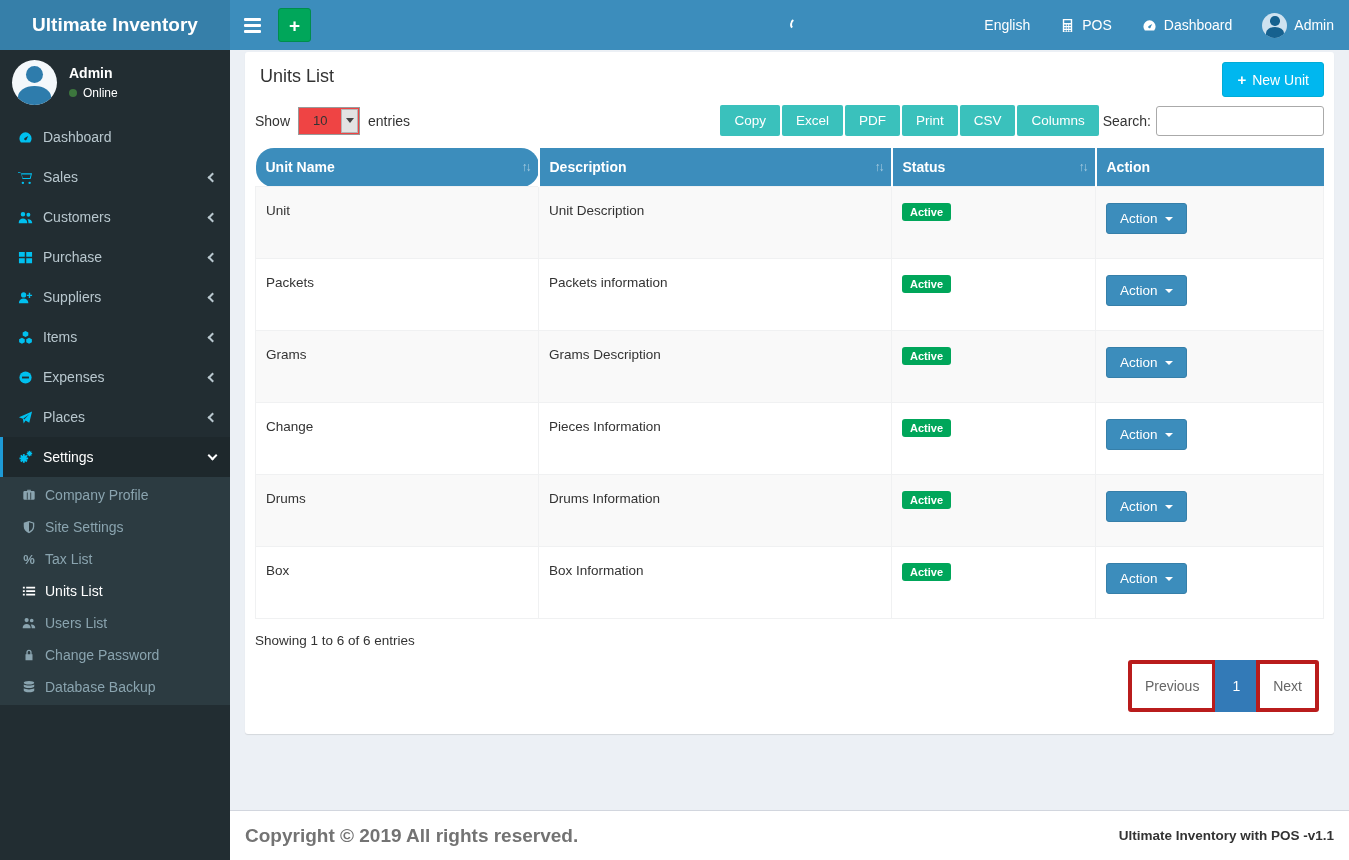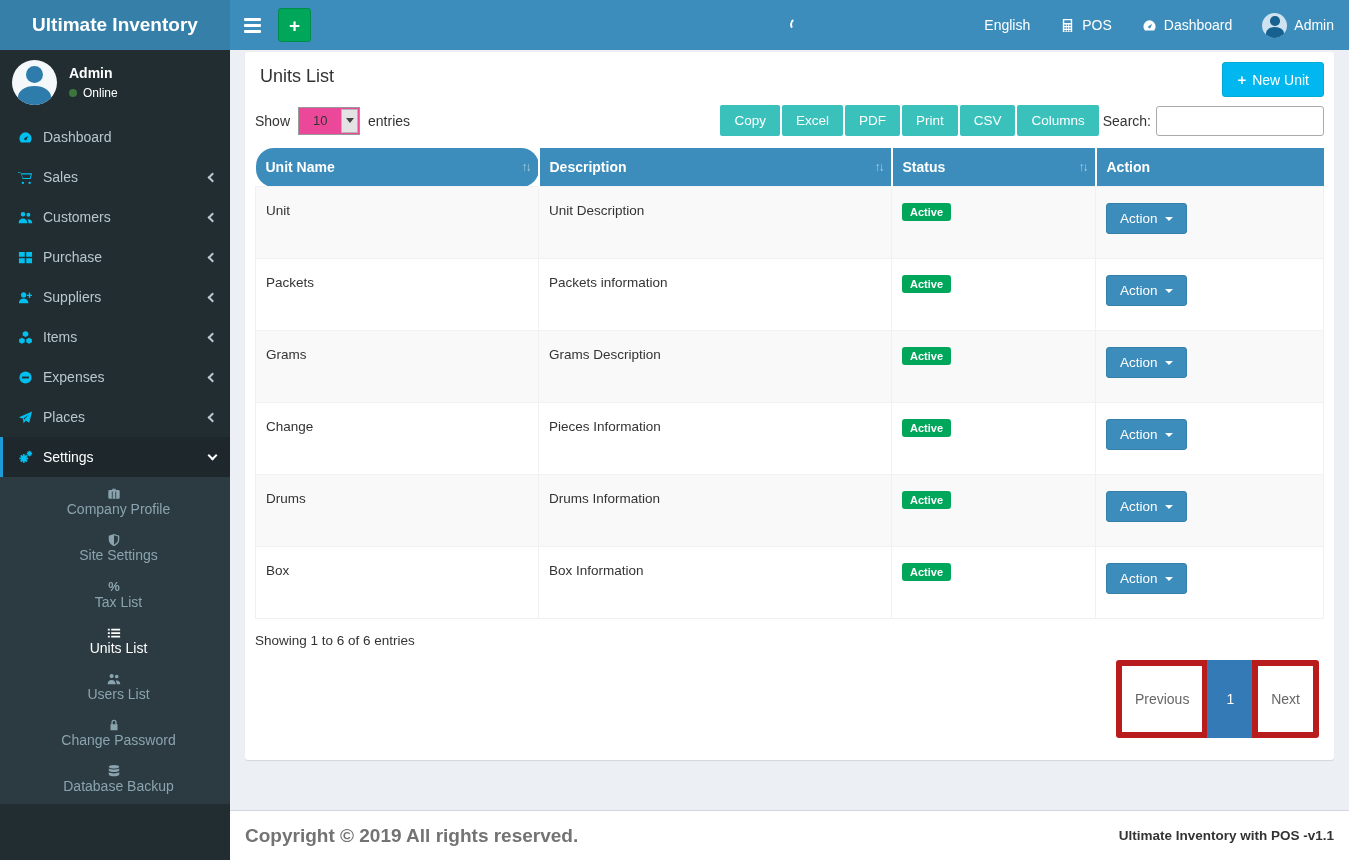--- a/index.html
+++ b/index.html
@@ -32,21 +32,21 @@
   .user-status { color:#fff; font-size:12px; display:flex; align-items:center; gap:6px; }
   .status-dot { width:8px; height:8px; border-radius:50%; background:#3c763d; display:inline-block; }
   .sidebar-menu { list-style:none; }
   .sidebar-menu > li > a { display:flex; align-items:center; padding:12px 14px 12px 15px; color:#b8c7ce; text-decoration:none; font-size:14px; border-left:3px solid transparent; cursor:pointer; }
   .sidebar-menu .ic { width:15px; height:15px; margin-right:10px; color:#00c0ef; flex:0 0 15px; }
   .sidebar-menu > li.active > a { background:#1e282c; color:#fff; border-left-color:#1e9ad6; }
   .chev { width:7px; height:7px; display:inline-block; margin-left:auto; }
   .chev.left { border-left:2px solid #b8c7ce; border-top:2px solid #b8c7ce; transform:rotate(-45deg); }
   .chev.down { border-left:2px solid #fff; border-bottom:2px solid #fff; transform:rotate(-45deg); margin-top:-3px; }
   .treeview-menu { list-style:none; background:#2c3b41; padding:2px 0; }
-  .treeview-menu li a { display:flex; align-items:center; padding:8px 15px 8px 22px; color:#8aa4af; font-size:14px; text-decoration:none; cursor:pointer;flex-direction:column; }
+  .treeview-menu li a { display:flex; align-items:center; padding:8px 15px 8px 22px; color:#8aa4af; font-size:14px; text-decoration:none; cursor:pointer; }
   .treeview-menu .ic { width:14px; height:14px; margin-right:9px; color:#8aa4af; flex:0 0 14px; }
   .treeview-menu li.active a, .treeview-menu li.active .ic { color:#fff; }
   .pct { font-weight:bold; font-size:13px; width:14px; margin-right:9px; text-align:center; }
 
   
   .content-wrapper { margin-left:230px; height:760px; background:#ecf0f5; position:relative; }
   .content-header { padding:14px 15px 6px; display:flex; align-items:flex-start; }
   .page-title { font-size:24px; font-weight:500; color:#333; }
   .page-subtitle { font-size:14px; font-weight:normal; color:#888; margin-left:6px; }
   .breadcrumb { margin-left:auto; display:flex; align-items:center; gap:7px; font-size:13px; color:#777; margin-top:8px; }
@@ -57,21 +57,21 @@
   .box { background:#fff; border-radius:3px; margin:4px 15px 15px; box-shadow:0 1px 1px rgba(0,0,0,0.1); position:relative; }
   .box-header { padding:14px 15px 8px; }
   .box-title { font-size:18px; font-weight:normal; color:#333; display:inline-block; }
   .new-unit-btn { position:absolute; top:10px; right:10px; background:#00b7ef; color:#fff; border:1px solid #00acd6; border-radius:3px; font-size:14px; padding:8px 14px; cursor:pointer; display:flex; align-items:center; gap:6px; }
   .new-unit-btn b { font-size:15px; }
   .box-body { padding:0 10px 12px; }
 
   .table-toolbar { display:flex; align-items:center; padding:10px 0 12px; }
   .length-control { display:flex; align-items:center; gap:8px; font-size:14px; color:#333; }
   .native-select { position:relative; display:inline-block; }
-  .native-select select { appearance:none; -webkit-appearance:none; width:62px; height:28px; border:1px solid #999; background:#ec4899; font-size:13px; padding:0 22px 0 14px; border-radius:0; color:#333; }
+  .native-select select { appearance:none; -webkit-appearance:none; width:62px; height:28px; border:1px solid #999; background:#ef4444; font-size:13px; padding:0 22px 0 14px; border-radius:0; color:#333; }
   .select-arrow { position:absolute; top:2px; right:2px; bottom:2px; width:17px; background:#e3e3e3; border:1px solid #b5b5b5; display:flex; align-items:center; justify-content:center; pointer-events:none; }
   .select-arrow::after { content:""; border-left:4px solid transparent; border-right:4px solid transparent; border-top:5px solid #444; }
   .toolbar-right { margin-left:auto; display:flex; align-items:center; }
   .dt-button { background:#3ac1bc; color:#fff; border:none; border-radius:2px; font-size:13.5px; padding:8px 14px; margin-left:2px; cursor:pointer; }
   .search-label { font-size:14px; color:#333; margin-left:4px; }
   .search-input { width:168px; height:30px; border:1px solid #aaa; border-radius:3px; margin-left:5px; padding:0 8px; font-size:13px; }
 
   table.units { width:100%; border-collapse:collapse; }
   table.units th { background:#3c8dbc; color:#fff; font-size:14px; font-weight:bold; text-align:left; padding:11px 10px; border-left:2px solid #fff; position:relative; }
   table.units th:first-child { border-left:none;border-radius:18px; }
@@ -80,21 +80,21 @@
   table.units tr.odd { background:#f9f9f9; }
   table.units tr.even { background:#fff; }
   .col-unit { width:283px; } .col-desc { width:353px; } .col-status { width:204px; }
   .badge-active { display:inline-block; background:#00a65a; color:#fff; font-size:11px; font-weight:bold; padding:3px 8px; border-radius:3px; }
   .action-btn { background:#3c8dbc; color:#fff; border:1px solid #367fa9; border-radius:3px; font-size:13.5px; padding:7px 13px; cursor:pointer; display:inline-flex; align-items:center; gap:7px; }
   .caret { display:inline-block; border-left:4px solid transparent; border-right:4px solid transparent; border-top:4px solid #fff; }
 
   .dt-info { font-size:13.5px; color:#333; padding:14px 0 6px; }
   .dt-paginate { display:flex; justify-content:flex-end; padding:6px 5px 10px 0; }
   .paginate-group { display:inline-flex; }
-  .page-btn { font-size:14px; padding:25px 13px; border:6px solid #b91c1c; background:#fff; color:#666; cursor:pointer; margin-left:-1px; text-decoration:none; }
+  .page-btn { font-size:14px; padding:14px 13px; border:4px solid #b91c1c; background:#fff; color:#666; cursor:pointer; margin-left:-1px; text-decoration:none; }
   .page-btn.first { border-radius:3px 0 0 3px; margin-left:0; }
   .page-btn.last { border-radius:0 3px 3px 0; }
   .page-btn.active { background:#337ab7; border-color:#337ab7; color:#fff; }
 
   
   .main-footer { position:absolute; bottom:0; left:230px; right:0; height:50px; background:#fff; border-top:1px solid #d2d6de; display:flex; align-items:center; padding:0 15px; }
   .footer-left { font-weight:bold; font-size:19px; color:#737373; }
   .footer-right { margin-left:auto; font-weight:bold; font-size:13.5px; color:#333; }
 
   .ic { display:inline-block; }

